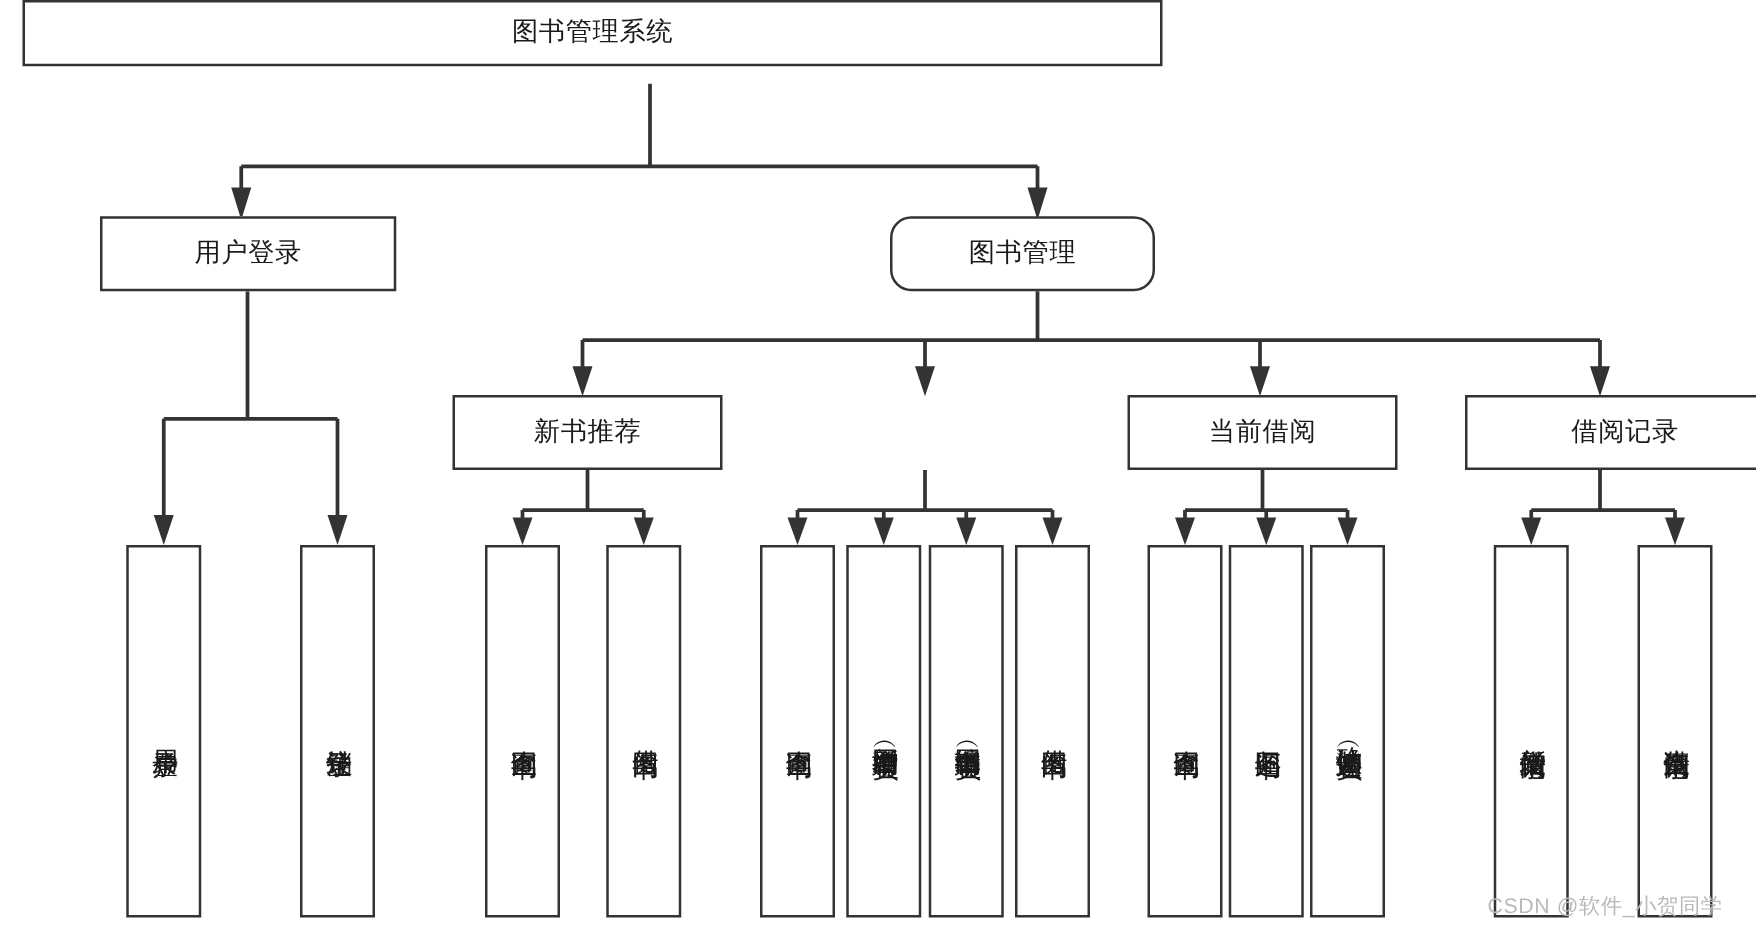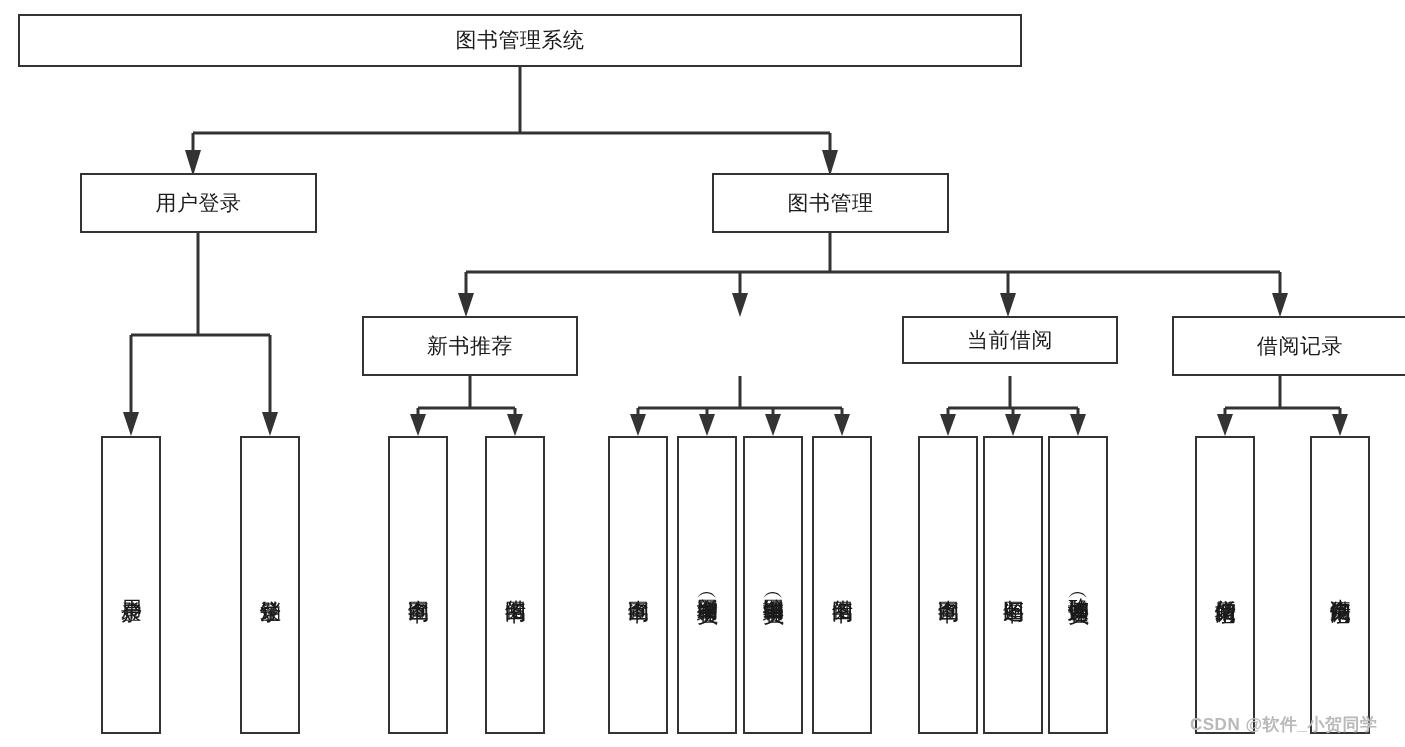--- a/index.html
+++ b/index.html
@@ -134,35 +134,35 @@
 
       <polygon points="940,414 956,414 948,436"></polygon>
       <polygon points="1005,414 1021,414 1013,436"></polygon>
       <polygon points="1070,414 1086,414 1078,436"></polygon>
 
       <polygon points="1217,414 1233,414 1225,436"></polygon>
       <polygon points="1332,414 1348,414 1340,436"></polygon>
     </g>
   </svg>
 
-  <div class="node horiz" style="left:18px; top:14px; width:1004px; height:53px;justify-content:center;">
+  <div class="node horiz" style="left:18px; top:0; width:912px; height:53px;justify-content:center;">
     <span class="lbl">图书管理系统</span>
   </div>
 
   <div class="node horiz" style="left:80px; top:173px; width:237px; height:60px;">
     <span class="lbl">用户登录</span>
   </div>
-  <div class="node horiz" style="left:712px; top:173px; width:237px; height:60px;">
+  <div class="node horiz" style="left:712px; top:173px; width:212px; height:60px;border-radius:17px;">
     <span class="lbl">图书管理</span>
   </div>
 
   <div class="node horiz" style="left:362px; top:316px; width:216px; height:60px;text-align:right;">
     <span class="lbl">新书推荐</span>
   </div>
-  <div class="node horiz" style="left:902px; top:316px; width:216px; height:48px;">
+  <div class="node horiz" style="left:902px; top:316px; width:216px; height:60px;">
     <span class="lbl">当前借阅</span>
   </div>
   <div class="node horiz" style="left:1172px; top:316px; width:256px; height:60px;text-align:center;">
     <span class="lbl">借阅记录</span>
   </div>
 
   <div class="node vert" style="left:101px; top:436px; width:60px; height:298px;">
     <span class="lbl">用户登录</span>
   </div>
   <div class="node vert" style="left:240px; top:436px; width:60px; height:298px;">
@@ -199,15 +199,15 @@
     <span class="lbl">确认归还（管理员）</span>
   </div>
 
   <div class="node vert" style="left:1195px; top:436px; width:60px; height:298px;">
     <span class="lbl">新增借阅记录</span>
   </div>
   <div class="node vert" style="left:1310px; top:436px; width:60px; height:298px;">
     <span class="lbl">查询借阅记录</span>
   </div>
 
-  <div class="watermark" style="left:1190px; top:713px;font-weight:bold;">CSDN @软件_小贺同学</div>
+  <div class="watermark" style="left:1190px; top:713px;">CSDN @软件_小贺同学</div>
 
 </div>
 
 </body></html>

